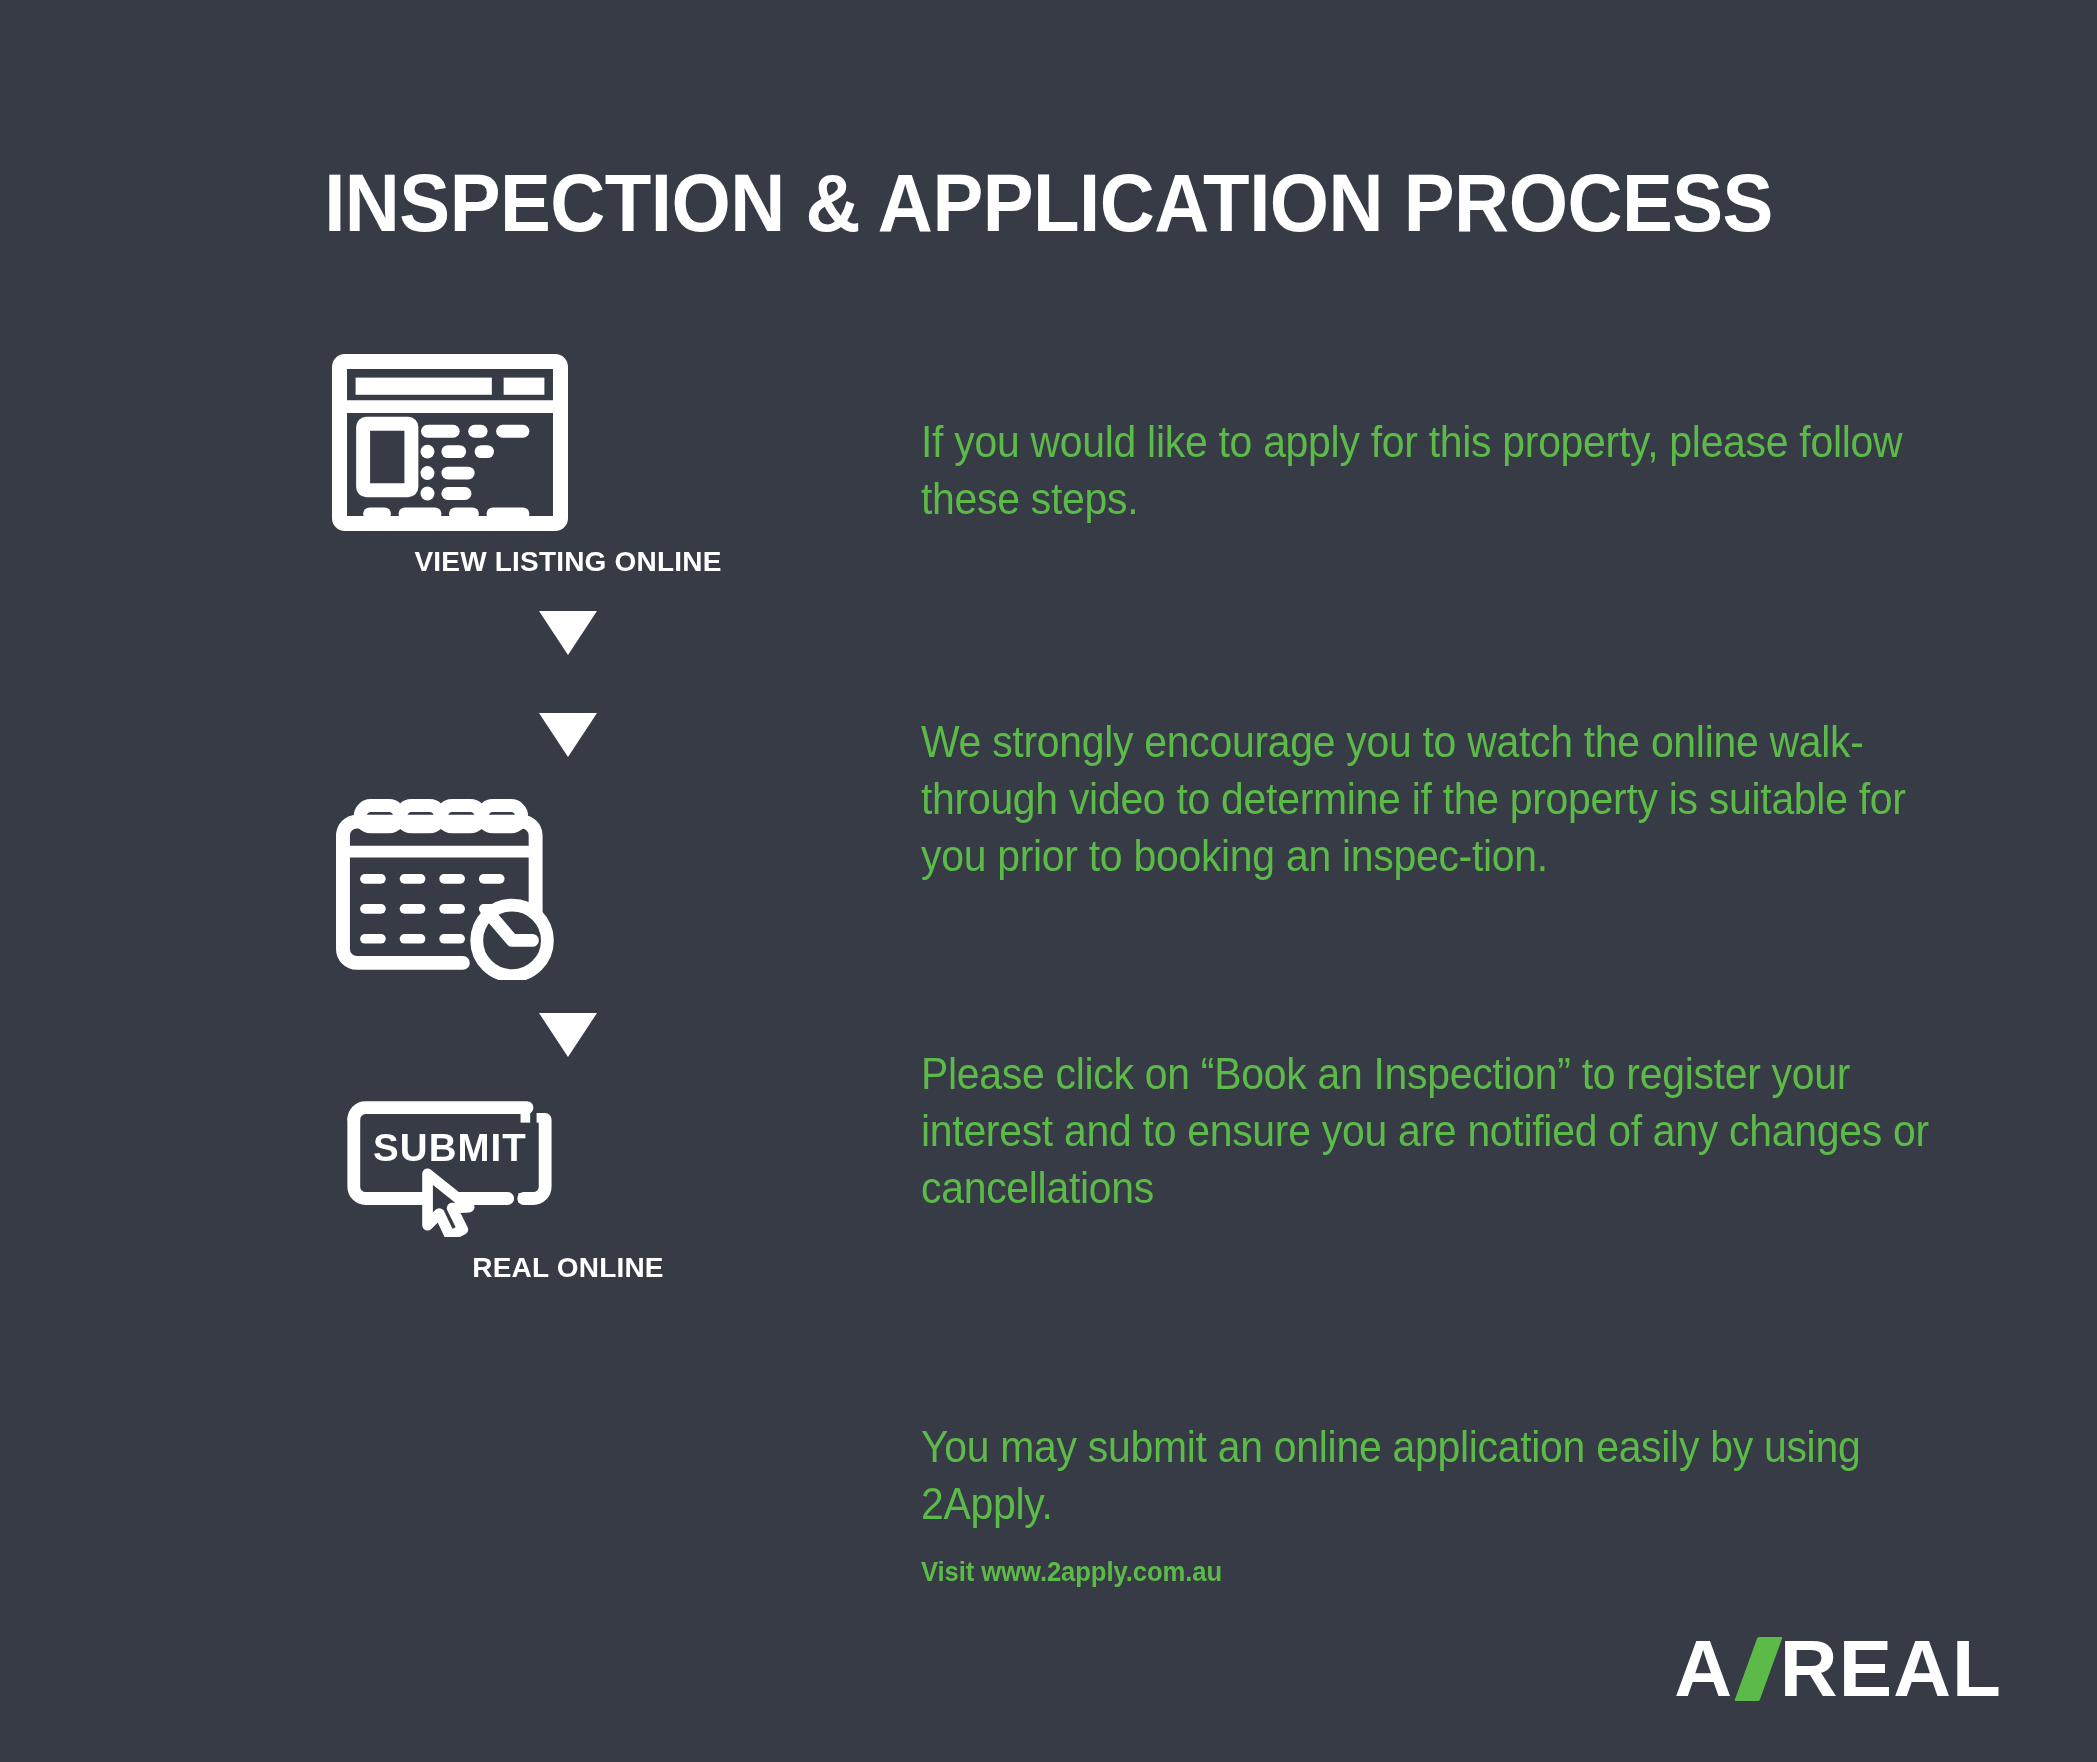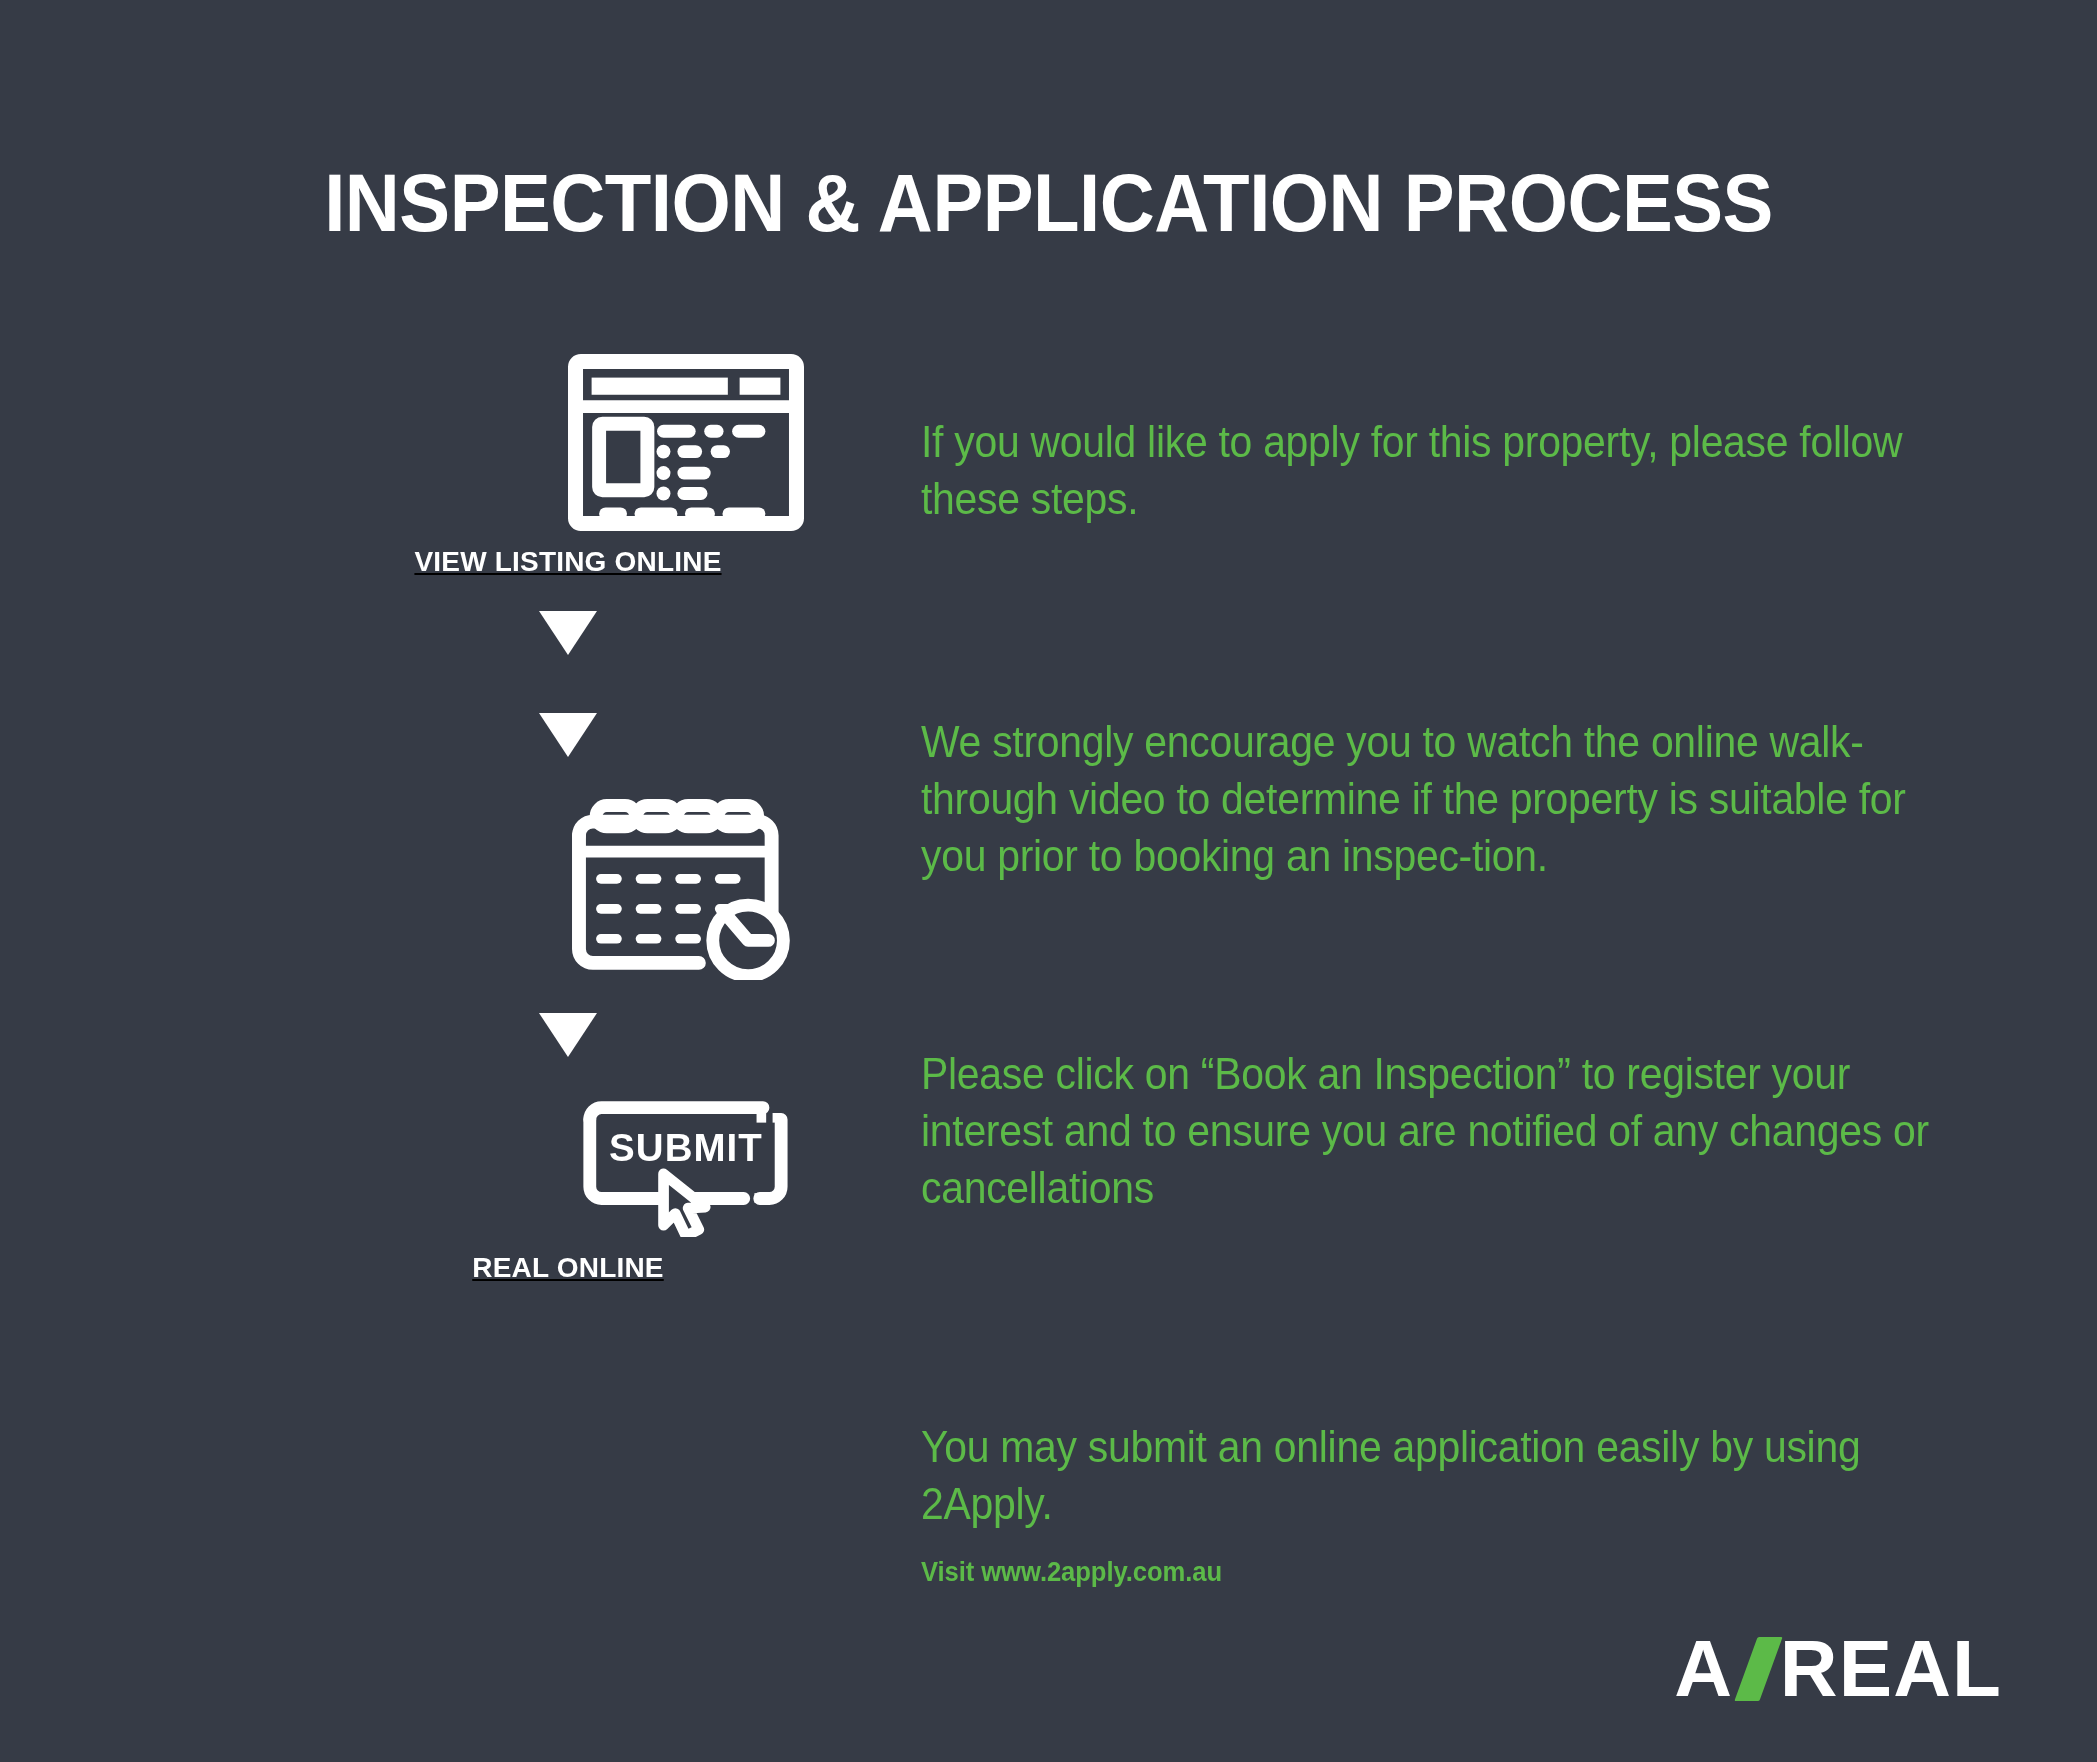--- a/index.html
+++ b/index.html
@@ -32,33 +32,32 @@
     transform: scaleX(0.94);
     white-space: nowrap;
   }
 
   
   .steps {
     position: absolute;
     left: 332px;
     top: 354px;
     width: 472px;
-    text-decoration: underline;
   }
 
   .step {
     position: relative;
     width: 100%;
     text-align: center;
   }
 
   .step-icon {
     display: flex;
     align-items: center;
-    justify-content: flex-end;
+    justify-content: flex-start;
     width: 100%;
   }
 
   .step-label {
     color: #ffffff;
     font-weight: bold;
     font-size: 28px;
     letter-spacing: 0.2px;
     line-height: 1.18;
     margin-top: 14px;

